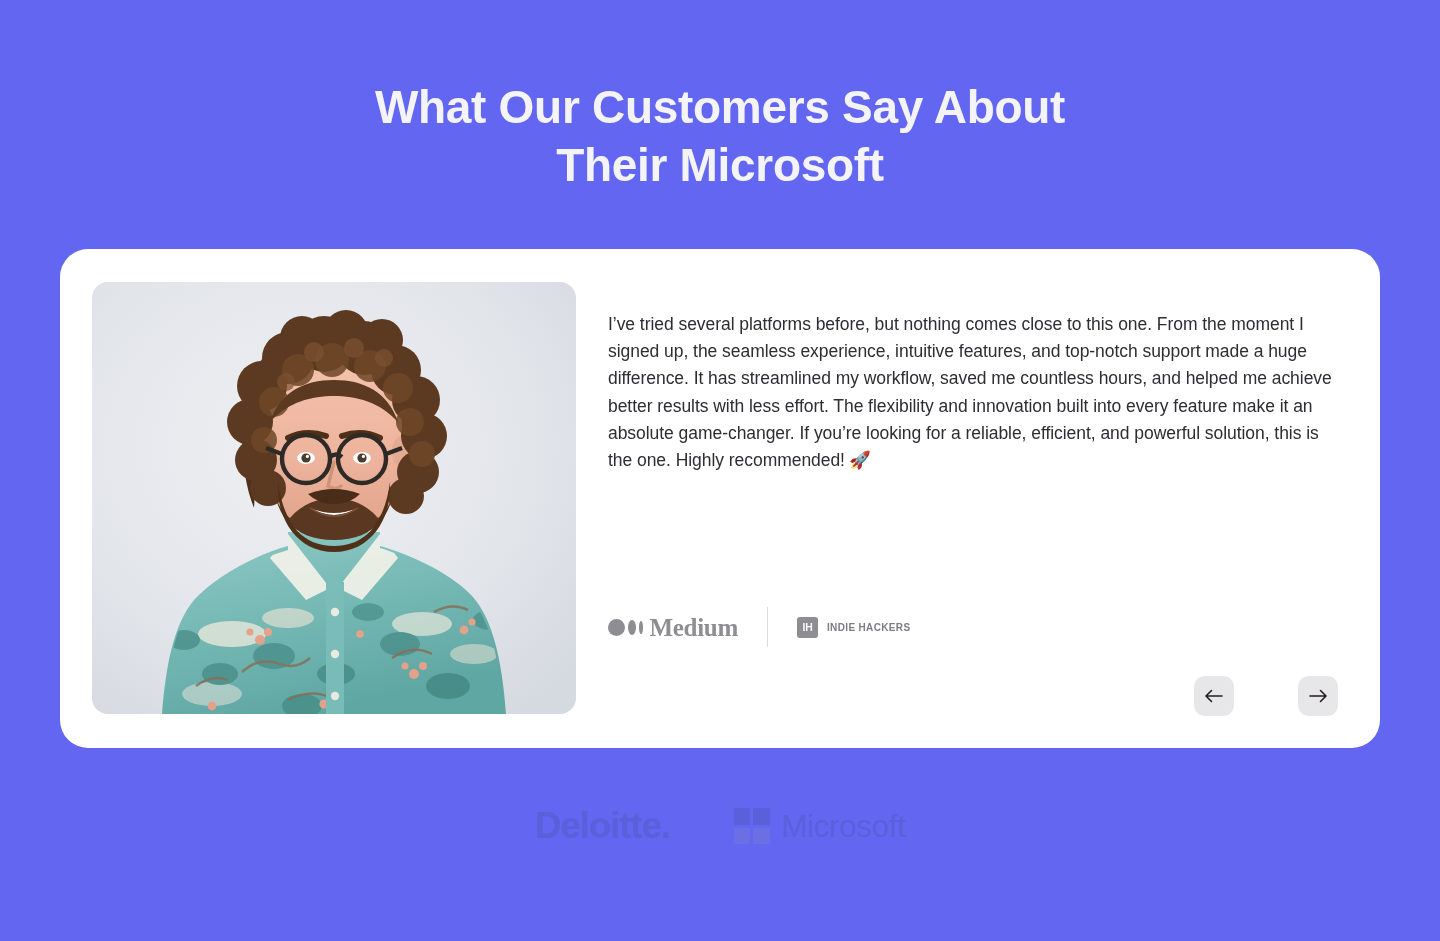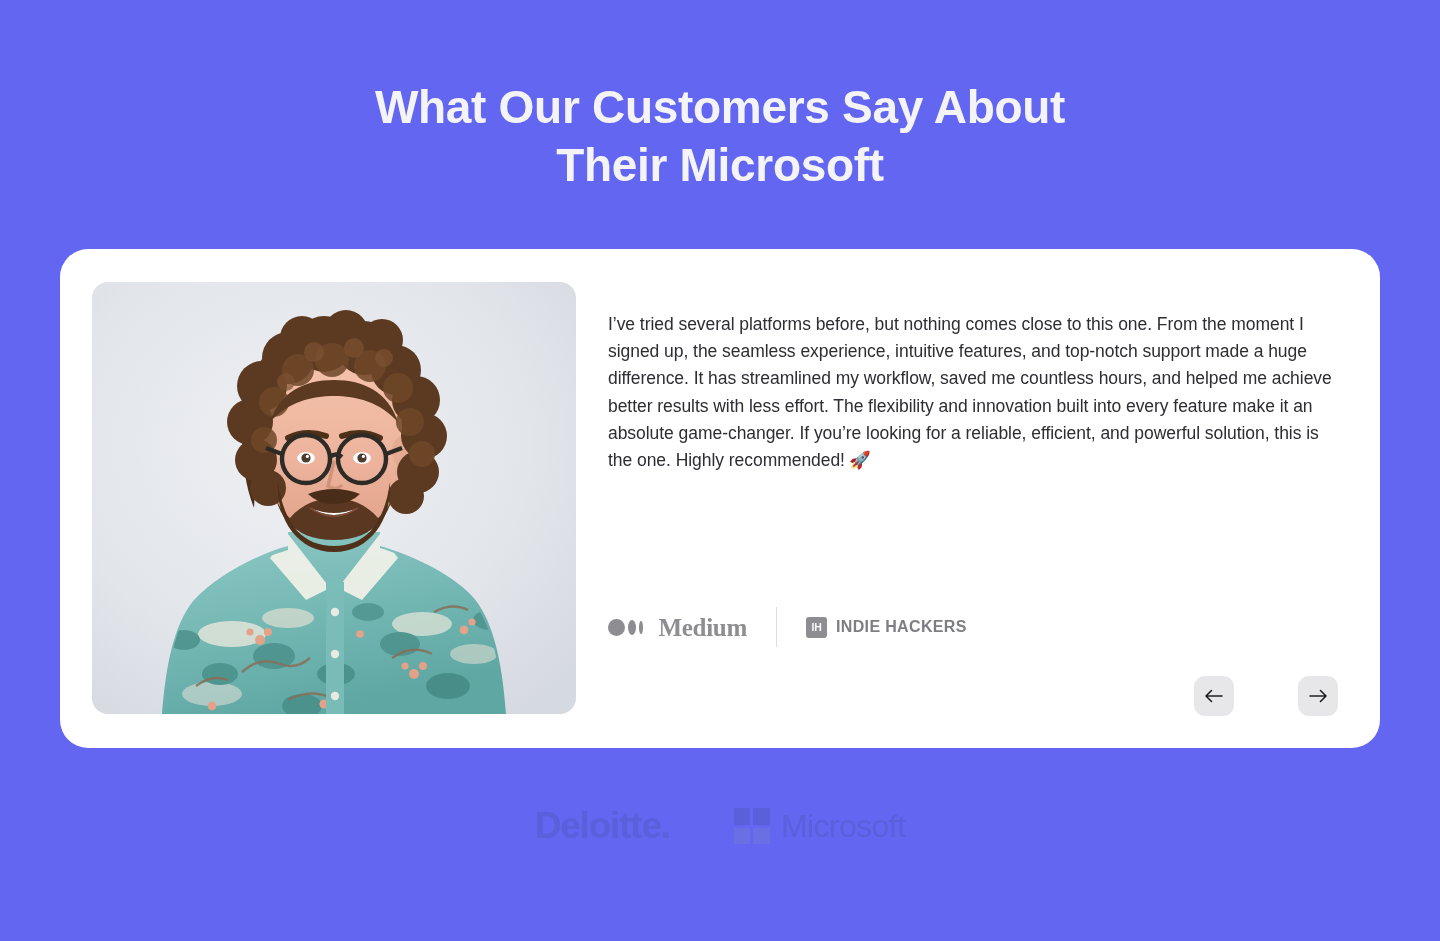--- a/index.html
+++ b/index.html
@@ -49,40 +49,40 @@
     font-size:17.5px;
     line-height:27.2px;
     letter-spacing:-0.05px;
   }
 
   
   .brands {
     position:absolute; left:548px; top:358px;
     display:flex; align-items:center; height:40px;
   }
-  .brand-medium { display:flex; align-items:center; gap:16px; }
+  .brand-medium { display:flex; align-items:center; gap:7px; }
   .medium-marks { display:flex; align-items:center; gap:3px; }
   .m-dot1 { width:17px; height:17px; border-radius:50%; background:#8d8d92; }
   .m-dot2 { width:8px;  height:15px; border-radius:50%; background:#8d8d92; }
   .m-dot3 { width:3.5px;height:13px; border-radius:50%; background:#8d8d92; }
   .medium-word {
     font-family:"Liberation Serif", serif;
     font-size:25px; font-weight:bold; color:#8d8d92;
     letter-spacing:-0.3px; line-height:25px;
   }
   .brand-sep { width:1px; height:40px; background:#dcdce0; margin:0 29px; }
   .brand-ih { display:flex; align-items:center; gap:9px; }
   .ih-badge {
     width:21px; height:21px; border-radius:3px; background:#8d8d92;
     color:#f9f9fa; font-size:10.5px; font-weight:bold;
     display:flex; align-items:center; justify-content:center;
     letter-spacing:-0.2px;
   }
   .ih-word {
-    font-size:16px; font-weight:bold; color:#7d7d84;
+    font-size:10px; font-weight:bold; color:#7d7d84;
     letter-spacing:0.35px;
   }
 
   
   .nav {
     position:absolute; right:42px; bottom:32px;
     display:flex; gap:64px;
   }
   .nav-btn {
     width:40px; height:40px; border-radius:11px;

